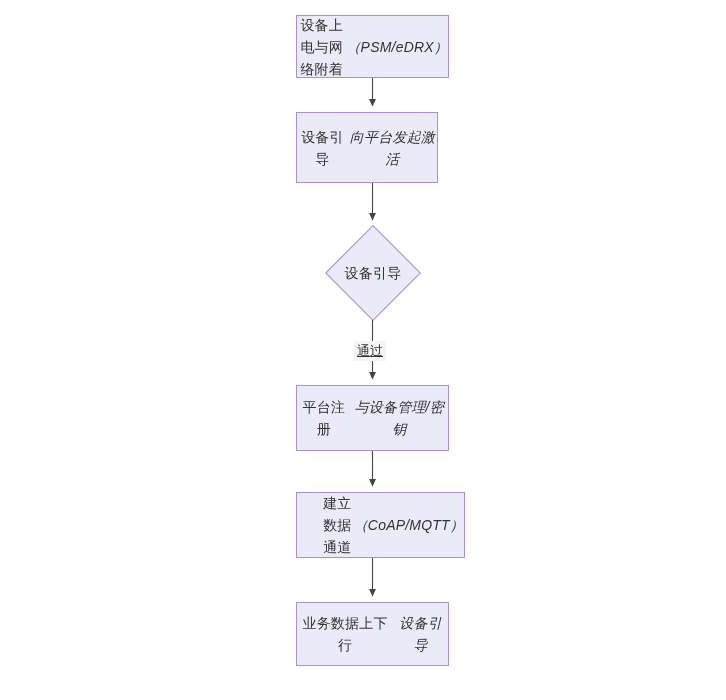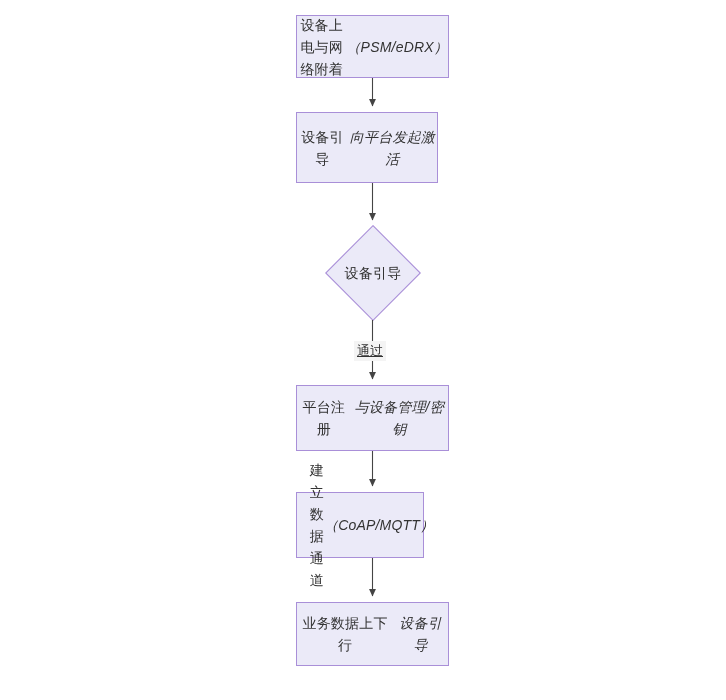--- a/index.html
+++ b/index.html
@@ -120,21 +120,21 @@
 
   <div class="edge-label" style="left:354px; top:341px;">
     <span>通过</span>
   </div>
 
   <div class="node" style="left:296px; top:385px; width:153px; height:66px;">
     <span class="line1">平台注册</span>
     <span class="line2">与设备管理/密钥</span>
   </div>
 
-  <div class="node" style="left:296px; top:492px; width:128px; height:66px;padding-left:24px;">
+  <div class="node" style="left:296px; top:492px; width:169px; height:66px;padding-left:24px;">
     <span class="line1">建立数据通道</span>
     <span class="line2">（CoAP/MQTT）</span>
   </div>
 
   <div class="node" style="left:296px; top:602px; width:153px; height:64px;justify-content:space-between;">
     <span class="line1">业务数据上下行</span>
     <span class="line2">设备引导</span>
   </div>
 
 </div>

